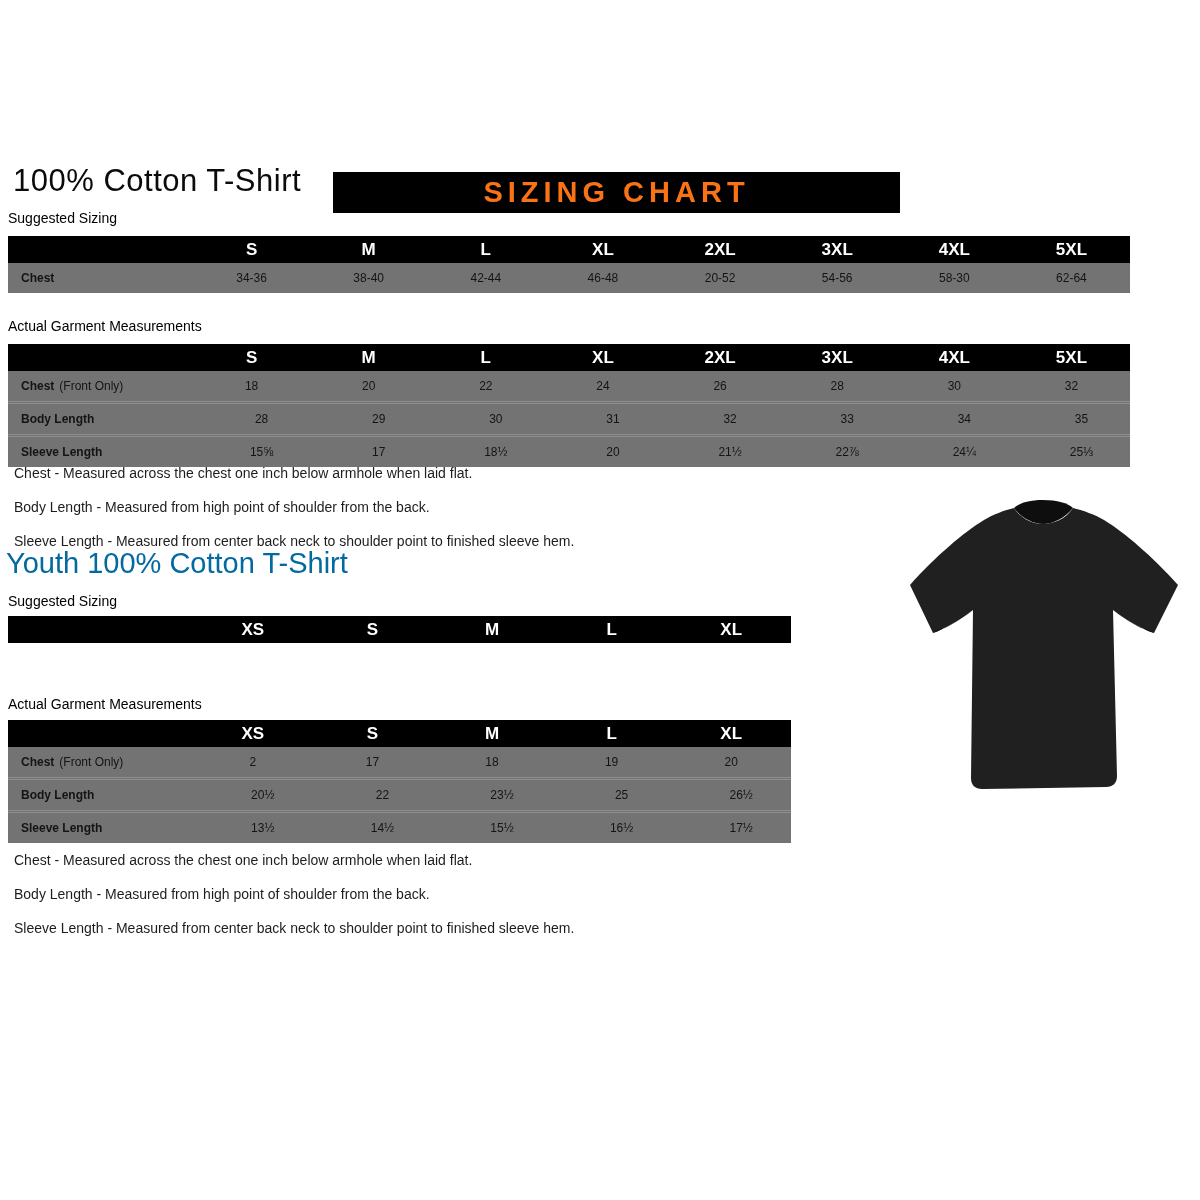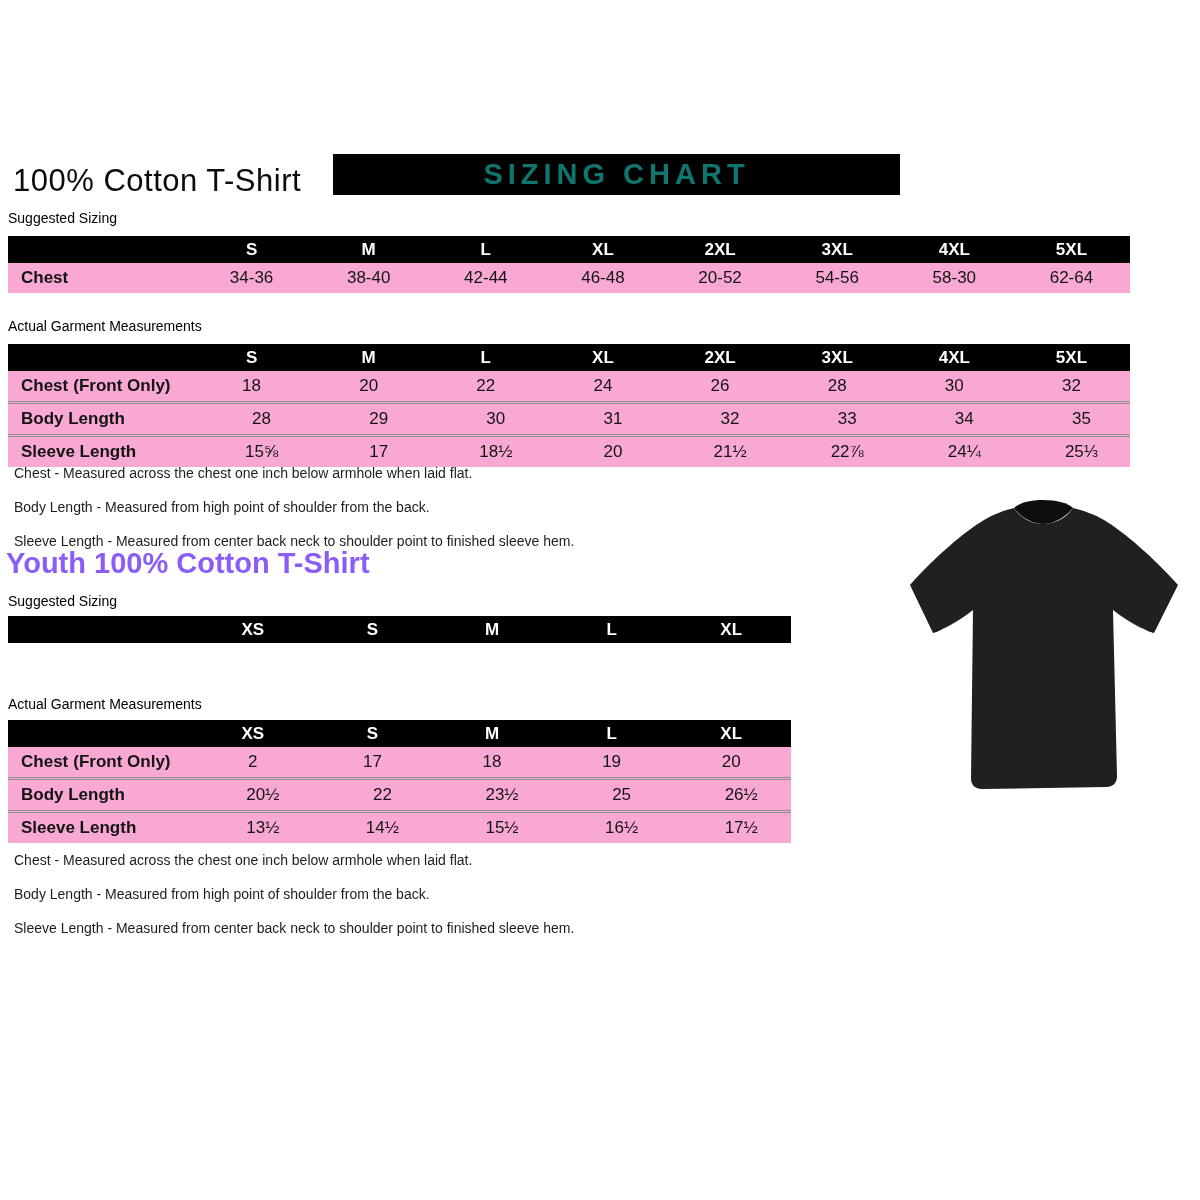--- a/index.html
+++ b/index.html
@@ -1,33 +1,33 @@
 <!DOCTYPE html>
 <html><head>
 <meta charset="utf-8">
 <style>
   html,body{margin:0;padding:0;background:#ffffff;}
   body{width:1200px;height:1200px;font-family:"Liberation Sans",sans-serif;color:#111;overflow:hidden;}
   .page{position:relative;width:1200px;height:1200px;background:#fff;}
 
   .main-title{position:absolute;left:13px;top:163px;font-size:31px;font-weight:400;color:#0b0b0b;letter-spacing:.5px;}
-  .banner{position:absolute;left:333px;top:154px;width:567px;height:41px;background:#000;color:#0f766e;
+  .banner{position:absolute;left:333px;top:172px;width:567px;height:41px;background:#000;color:#f97316;
           display:flex;align-items:center;justify-content:center;font-size:29px;font-weight:700;letter-spacing:5px;}
   .section-label{position:absolute;left:8px;font-size:14px;color:#000000;}
-  .youth-title{position:absolute;left:6px;top:547px;font-size:29px;font-weight:700;color:#8b5cf6;}
+  .youth-title{position:absolute;left:6px;top:547px;font-size:29px;font-weight:400;color:#0369a1;}
 
   .t{position:absolute;left:8px;display:flex;flex-direction:column;}
   .t-adult{width:1122px;}
   .t-youth{width:783px;}
   .thead{display:flex;background:#000;color:#fff;height:27px;align-items:center;font-weight:700;font-size:17px;}
-  .trow{display:flex;height:30px;align-items:center;font-size:17px;color:#141414;background:#f9a8d4;justify-content:center;}
+  .trow{display:flex;height:30px;align-items:center;font-size:12px;color:#141414;background:#737373;}
   .trow + .trow{border-top:3px double #8f8f8f;gap:20px;}
   .lbl{width:185px;padding-left:13px;box-sizing:border-box;white-space:nowrap;}
   .lbl .b{font-weight:700;}
-  .lbl .sfx{font-weight:700;margin-left:5px;}
+  .lbl .sfx{font-weight:400;margin-left:5px;}
   .cell{flex:1;text-align:center;}
 
   .notes{position:absolute;left:14px;font-size:14px;color:#1d1d1d;line-height:34px;}
   .notes div{white-space:nowrap;}
 
   .tshirt{position:absolute;left:893px;top:484px;width:300px;height:332px;}
 </style>
 </head>
 <body>
 

